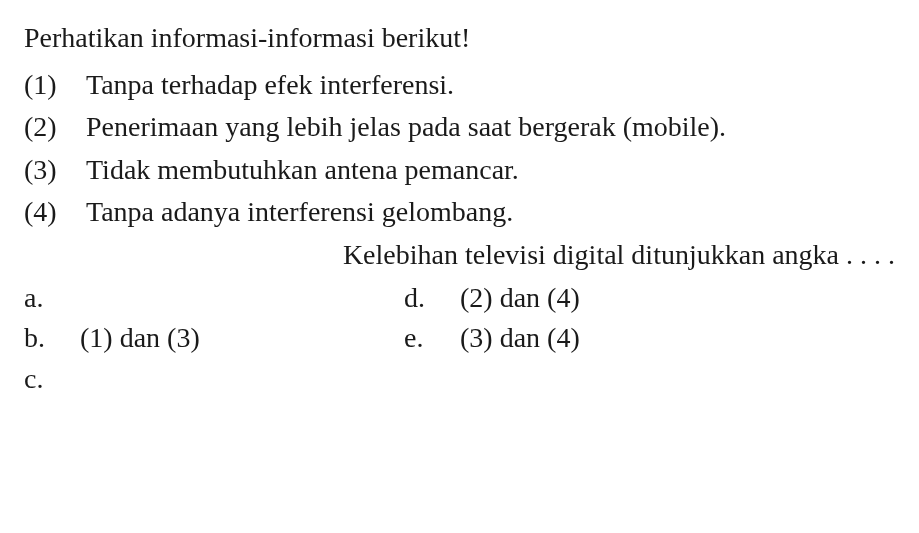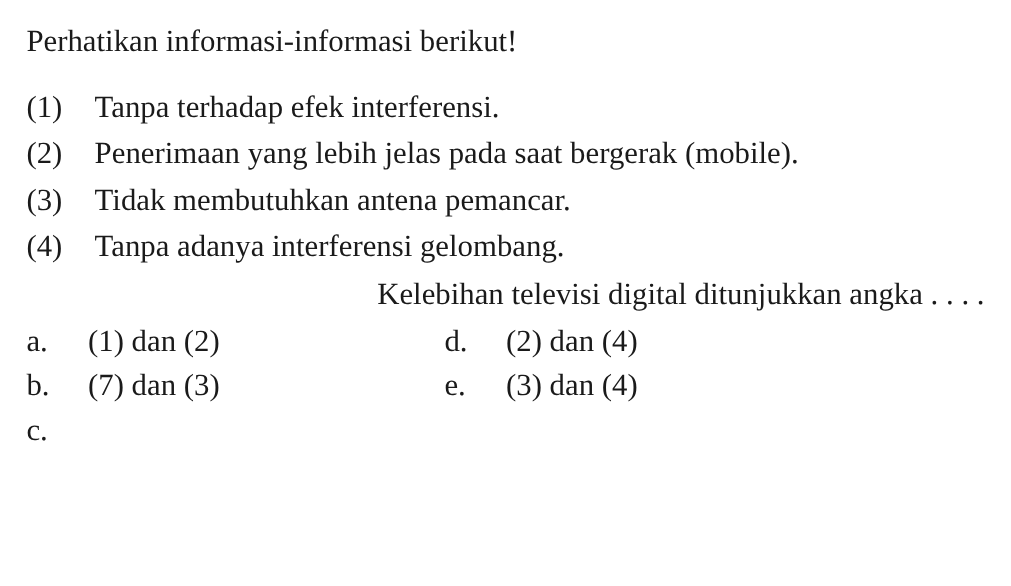--- a/index.html
+++ b/index.html
@@ -11,21 +11,21 @@
       width: 919px;
       height: 533px;
       background: #ffffff;
       font-family: Georgia, 'Times New Roman', serif;
       font-size: 28px;
       color: #1a1a1a;
       padding: 18px 24px;
       line-height: 1.45;
     }
     .intro {
-      margin-bottom: 19px;
+      margin-bottom: 6px;
     }
     .item {
       display: flex;
       margin-bottom: 2px;
     }
     .item-number {
       min-width: 62px;
       flex-shrink: 0;
     }
     .item-text {
@@ -84,31 +84,30 @@
   <div class="item-number">(4)</div>
   <div class="item-text">Tanpa adanya interferensi gelombang.</div>
 </div>
 
 <div class="question">Kelebihan televisi digital ditunjukkan angka . . . .</div>
 
 <div class="options">
   <div class="option-row">
     <div class="option">
       <div class="option-letter">a.</div>
-      <div class="option-text">(1) dan (2)</div>
     </div>
     <div class="option">
       <div class="option-letter">d.</div>
       <div class="option-text">(2) dan (4)</div>
     </div>
   </div>
   <div class="option-row">
     <div class="option">
       <div class="option-letter">b.</div>
-      <div class="option-text">(7) dan (3)</div>
+      <div class="option-text">(1) dan (3)</div>
     </div>
     <div class="option">
       <div class="option-letter">e.</div>
       <div class="option-text">(3) dan (4)</div>
     </div>
   </div>
   <div class="option-row">
     <div class="option">
       <div class="option-letter">c.</div>
     </div>

